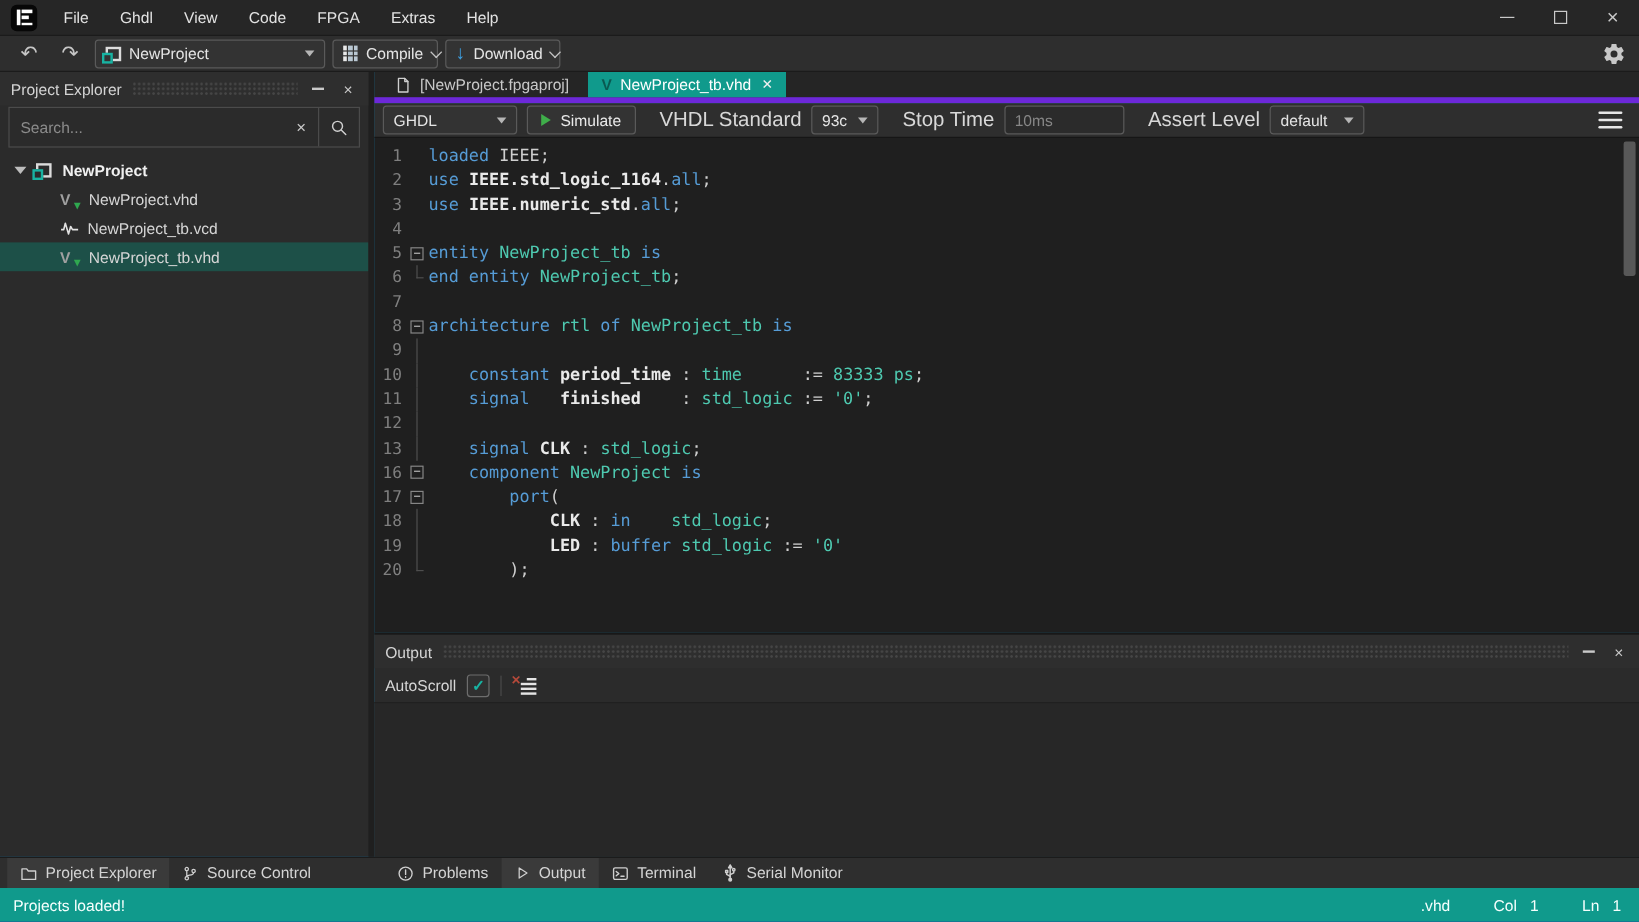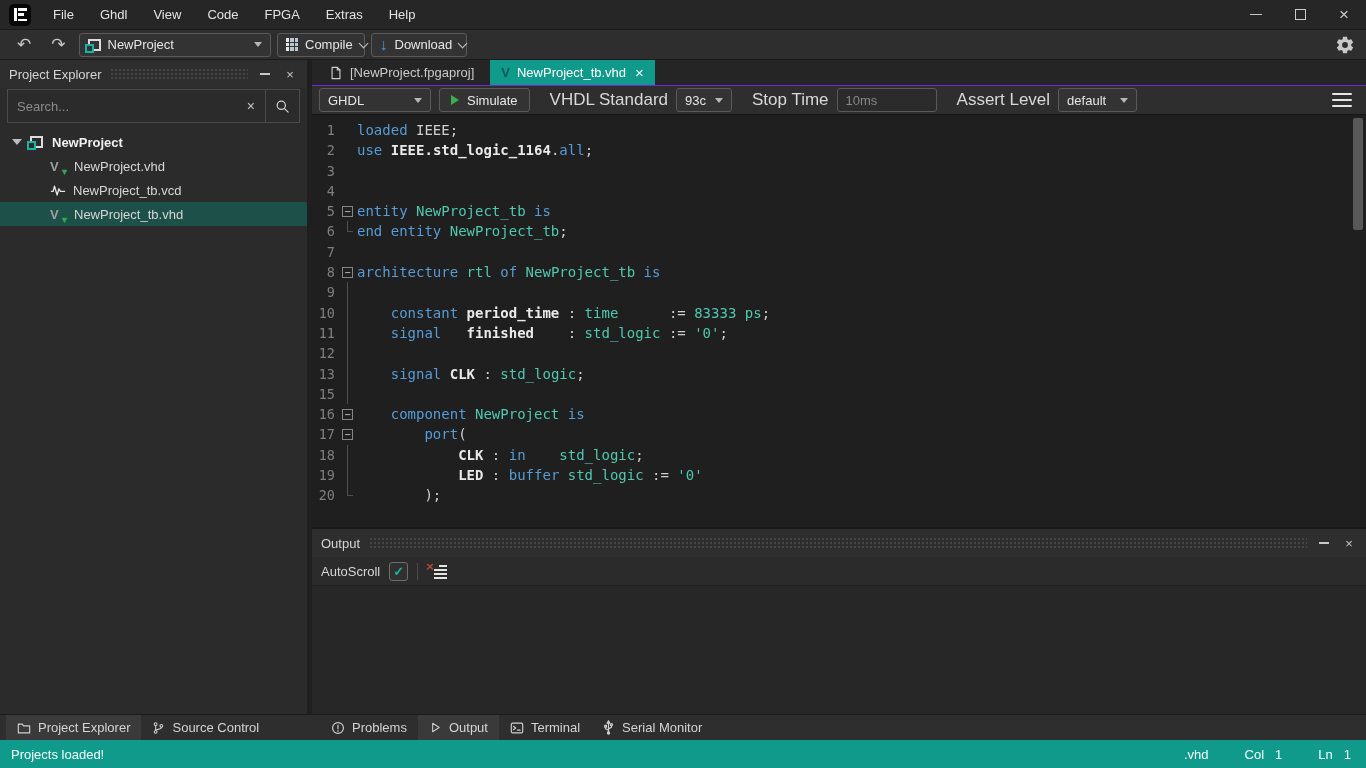--- a/index.html
+++ b/index.html
@@ -55,21 +55,21 @@
   .expander { width:0; height:0; border-left:5px solid transparent; border-right:5px solid transparent; border-top:6px solid #bdbdbd; margin-right:8px; flex:none; }
   .tree-row .proj-ic { margin-right:9px; }
   .tree-row .proj-ic::after { background:#2b2b2b; }
   .vicon { position:relative; width:17px; margin-right:7px; font-weight:bold; color:#a0a0a0; font-size:13px; flex:none; }
   .vicon i { position:absolute; right:0px; bottom:-3px; font-style:normal; font-size:10px; color:#2fa84f; }
   .svg-ic { display:inline-flex; align-items:center; justify-content:center; flex:none; }
   .tree-row .svg-ic { margin-right:7px; }
 
   
   .right-col { flex:1; display:flex; flex-direction:column; min-width:0; }
-  .tab-row { height:26px; background:#252525; display:flex; align-items:stretch; padding-left:6px; gap:5px; border-bottom:1px solid #6d28d9; flex:none; }
+  .tab-row { height:26px; background:#252525; display:flex; align-items:stretch; padding-left:6px; gap:5px; border-bottom:5px solid #6d28d9; flex:none; }
   .tab { display:flex; align-items:center; gap:7px; padding:0 11px; font-size:13px; color:#c9c9c9; }
   .tab.active { background:#109a8c; color:#ffffff; }
   .v-badge { color:rgba(0,0,0,0.42); font-weight:bold; font-size:13px; }
   .tab-close { font-size:15px; color:#f0f0f0; margin-left:2px; }
   .tab .svg-ic { margin-right:0; }
 
   .sim-toolbar { height:29px; background:#2e2e2e; display:flex; align-items:center; padding:0 7px; gap:8px; border-bottom:1px solid #161616; flex:none; }
   .combo.w-ghdl { width:112px; } .combo.w-std { width:56px;justify-content:center; } .combo.w-assert { width:79px; }
   .sim-btn { height:24px; border:1px solid #5a5a5a; border-radius:3px; background:#333; display:flex; align-items:center; gap:8px; padding:0 11px; color:#eaeaea; font-size:13px; }
   .play-tri { width:0; height:0; border-top:5px solid transparent; border-bottom:5px solid transparent; border-left:8px solid #3fae4a; }
@@ -283,32 +283,31 @@
             <b></b>
             <b></b>
             <b></b>
           </span>
       </div>
 
       <div class="editor">
         <div>
             <div class="code-line"><span class="ln">1</span><span class="fold"></span><span class="code"><span class="tk-kw">loaded</span><span class="tk-pl"> IEEE;</span></span></div>
             <div class="code-line"><span class="ln">2</span><span class="fold"></span><span class="code"><span class="tk-kw">use</span><span class="tk-pl"> </span><span class="tk-id">IEEE.std_logic_1164</span><span class="tk-pl">.</span><span class="tk-kw">all</span><span class="tk-pl">;</span></span></div>
-            <div class="code-line"><span class="ln">3</span><span class="fold"></span></div>
+            <div class="code-line"><span class="ln">3</span><span class="fold"></span><span class="code"><span class="tk-kw">use</span><span class="tk-pl"> </span><span class="tk-id">IEEE.numeric_std</span><span class="tk-pl">.</span><span class="tk-kw">all</span><span class="tk-pl">;</span></span></div>
             <div class="code-line"><span class="ln">4</span><span class="fold"></span><span class="code"></span></div>
             <div class="code-line"><span class="ln">5</span><span class="fold fold-box"><b>−</b></span><span class="code"><span class="tk-kw">entity</span><span class="tk-ty"> NewProject_tb</span><span class="tk-kw"> is</span></span></div>
             <div class="code-line"><span class="ln">6</span><span class="fold fold-end"><i></i></span><span class="code"><span class="tk-kw">end entity</span><span class="tk-ty"> NewProject_tb</span><span class="tk-pl">;</span></span></div>
             <div class="code-line"><span class="ln">7</span><span class="fold"></span><span class="code"></span></div>
             <div class="code-line"><span class="ln">8</span><span class="fold fold-box"><b>−</b></span><span class="code"><span class="tk-kw">architecture</span><span class="tk-ty"> rtl</span><span class="tk-kw"> of</span><span class="tk-ty"> NewProject_tb</span><span class="tk-kw"> is</span></span></div>
             <div class="code-line"><span class="ln">9</span><span class="fold fold-line"></span><span class="code"></span></div>
             <div class="code-line"><span class="ln">10</span><span class="fold fold-line"></span><span class="code"><span class="tk-kw">    constant</span><span class="tk-id"> period_time</span><span class="tk-pl"> : </span><span class="tk-ty">time</span><span class="tk-pl">      := </span><span class="tk-ty">83333 ps</span><span class="tk-pl">;</span></span></div>
             <div class="code-line"><span class="ln">11</span><span class="fold fold-line"></span><span class="code"><span class="tk-kw">    signal</span><span class="tk-id">   finished</span><span class="tk-pl">    : </span><span class="tk-ty">std_logic</span><span class="tk-pl"> := </span><span class="tk-ty">'0'</span><span class="tk-pl">;</span></span></div>
             <div class="code-line"><span class="ln">12</span><span class="fold fold-line"></span><span class="code"></span></div>
             <div class="code-line"><span class="ln">13</span><span class="fold fold-line"></span><span class="code"><span class="tk-kw">    signal</span><span class="tk-id"> CLK</span><span class="tk-pl"> : </span><span class="tk-ty">std_logic</span><span class="tk-pl">;</span></span></div>
-            <div class="code-line"><span class="ln">15</span><span class="fold fold-line"></span><span class="code"></span></div>
             <div class="code-line"><span class="ln">16</span><span class="fold fold-box"><b>−</b></span><span class="code"><span class="tk-kw">    component</span><span class="tk-ty"> NewProject</span><span class="tk-kw"> is</span></span></div>
             <div class="code-line"><span class="ln">17</span><span class="fold fold-box"><b>−</b></span><span class="code"><span class="tk-kw">        port</span><span class="tk-pl">(</span></span></div>
             <div class="code-line"><span class="ln">18</span><span class="fold fold-line"></span><span class="code"><span class="tk-id">            CLK</span><span class="tk-pl"> : </span><span class="tk-kw">in</span><span class="tk-pl">    </span><span class="tk-ty">std_logic</span><span class="tk-pl">;</span></span></div>
             <div class="code-line"><span class="ln">19</span><span class="fold fold-line"></span><span class="code"><span class="tk-id">            LED</span><span class="tk-pl"> : </span><span class="tk-kw">buffer</span><span class="tk-pl"> </span><span class="tk-ty">std_logic</span><span class="tk-pl"> := </span><span class="tk-ty">'0'</span></span></div>
             <div class="code-line"><span class="ln">20</span><span class="fold fold-end"><i></i></span><span class="code"><span class="tk-pl">        );</span></span></div>
           </div>
         <div class="scrollbar">
           <div class="scroll-thumb"></div>
         </div>
       </div>

